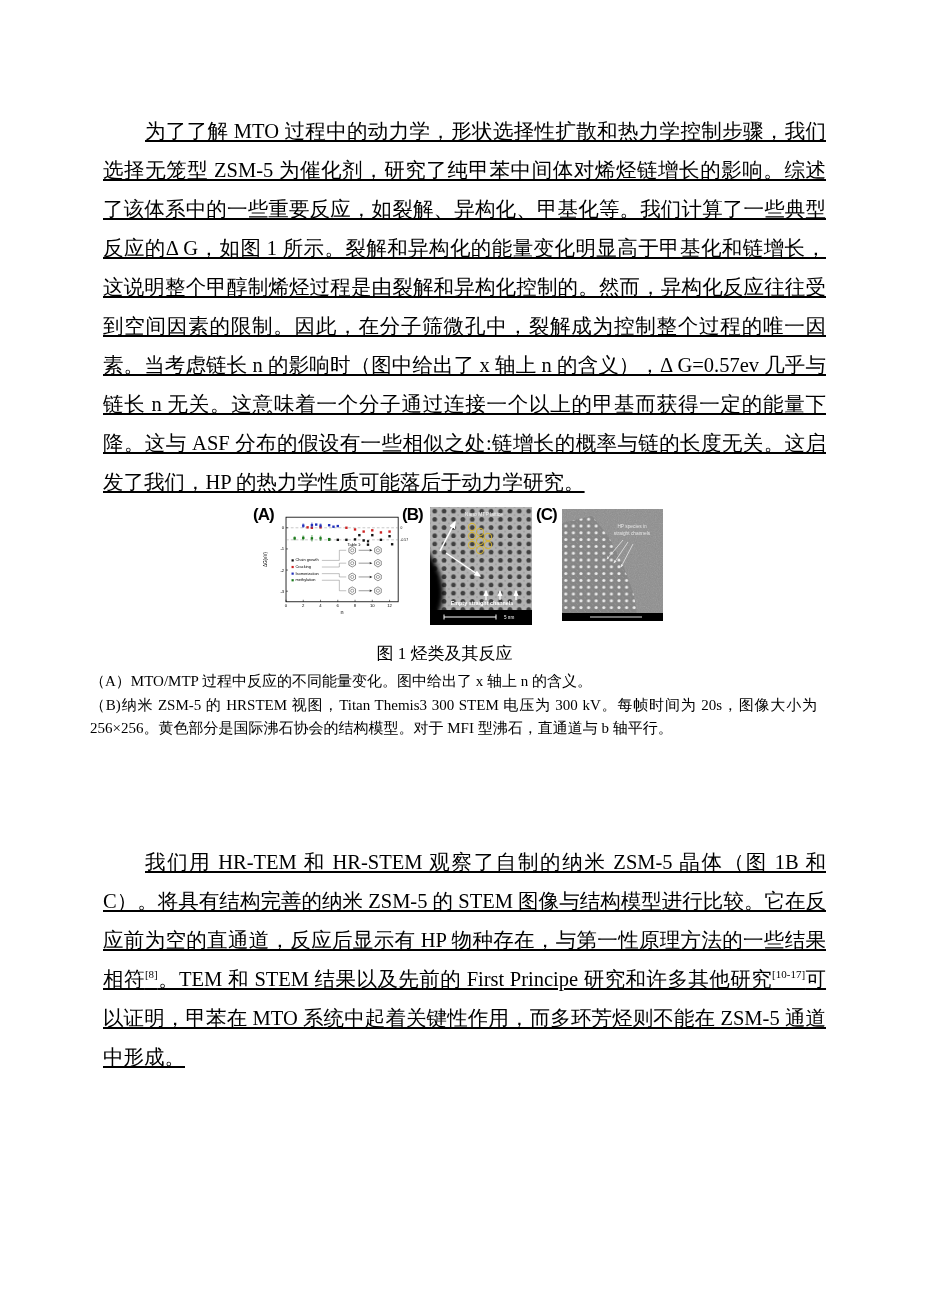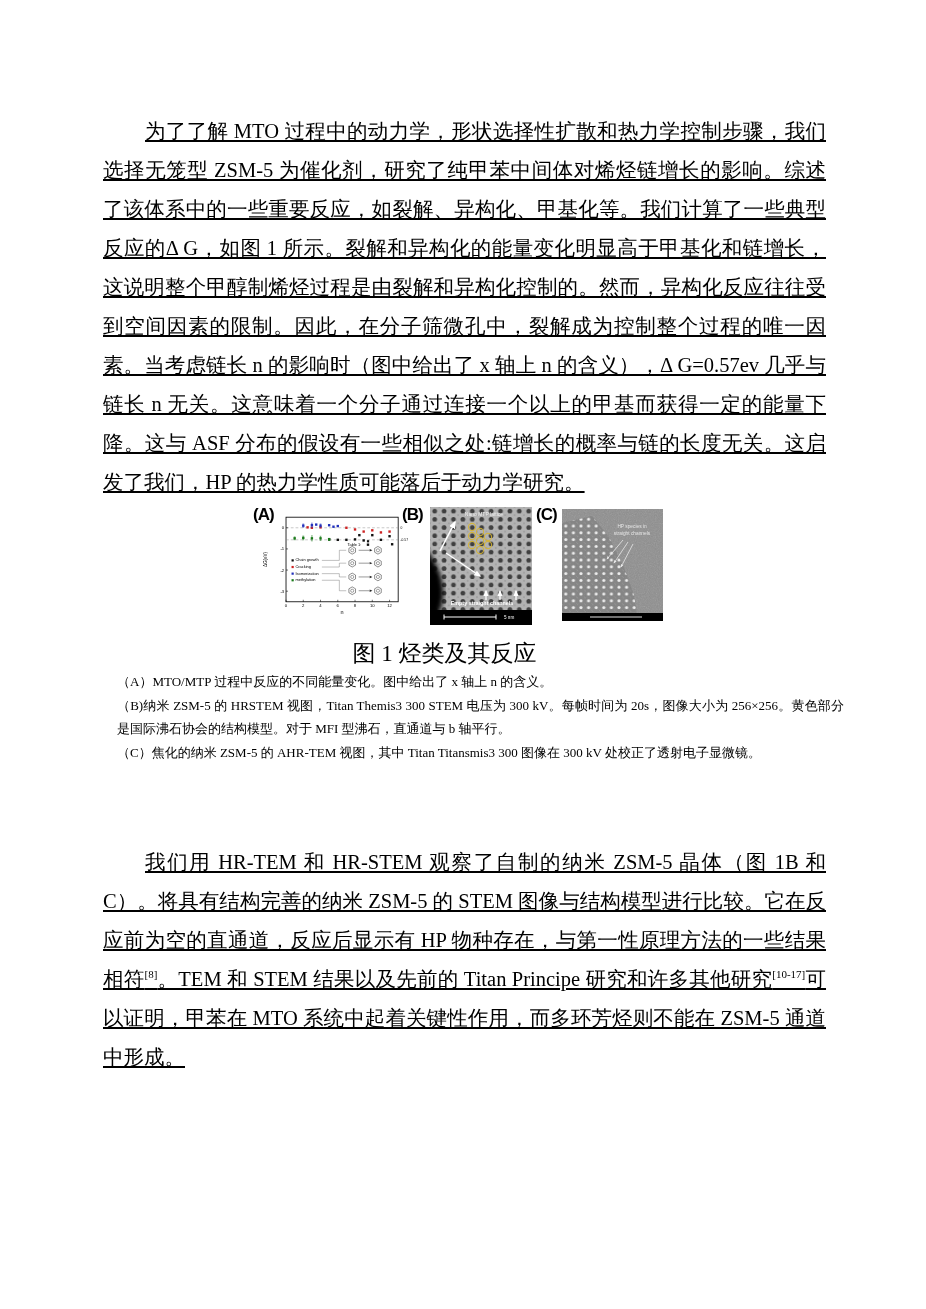--- a/index.html
+++ b/index.html
@@ -9,22 +9,22 @@
             font-family:"Liberation Serif","DejaVu Serif",serif;text-decoration:underline;}
   .indent{text-indent:2.05em;}
   sup.cite{font-size:11px;line-height:0;vertical-align:super;}
   #p1{position:absolute;top:112px;left:103px;width:723px;}
   .figure-row{position:absolute;top:502px;left:244px;width:440px;height:134px;}
   .plabel{position:absolute;top:3px;font:bold 17px "Liberation Sans","DejaVu Sans",sans-serif;
           letter-spacing:-1px;color:#000;}
   .figure-row svg{position:absolute;}
   .temImg{filter:blur(.3px);}
   .cap-title{position:absolute;top:644px;left:0;width:889px;text-align:center;
-             font-size:23px;line-height:20px;}
-  .cap-body{position:absolute;top:670px;left:117px;width:727px;font-size:13px;line-height:23.5px;}
+             font-size:17px;line-height:20px;}
+  .cap-body{position:absolute;top:670px;left:90px;width:727px;font-size:15px;line-height:23.5px;}
   .cap-body p{margin:0;text-align:justify;}
   #body2{position:absolute;top:843px;left:103px;width:723px;}
 </style>
 </head>
 <body>
 
 <div class="page">
 
   <p id="p1" class="body-par indent">为了了解 MTO 过程中的动力学，形状选择性扩散和热力学控制步骤，我们选择无笼型 ZSM-5 为催化剂，研究了纯甲苯中间体对烯烃链增长的影响。综述了该体系中的一些重要反应，如裂解、异构化、甲基化等。我们计算了一些典型反应的Δ G，如图 1 所示。裂解和异构化的能量变化明显高于甲基化和链增长，这说明整个甲醇制烯烃过程是由裂解和异构化控制的。然而，异构化反应往往受到空间因素的限制。因此，在分子筛微孔中，裂解成为控制整个过程的唯一因素。当考虑链长 n 的影响时（图中给出了 x 轴上 n 的含义），Δ G=0.57ev 几乎与链长 n 无关。这意味着一个分子通过连接一个以上的甲基而获得一定的能量下降。这与 ASF 分布的假设有一些相似之处:链增长的概率与链的长度无关。这启发了我们，HP 的热力学性质可能落后于动力学研究。</p>
 
@@ -246,20 +246,19 @@
       <rect y="104" width="101" height="8" fill="#000"></rect>
       <line x1="28" y1="108" x2="80" y2="108" stroke="#fff" stroke-width="0.9"></line>
     </svg>
   </div>
 
   <div class="cap-title">图 1 烃类及其反应</div>
 
   <div class="cap-body">
     <p>（A）MTO/MTP 过程中反应的不同能量变化。图中给出了 x 轴上 n 的含义。</p>
     <p>（B)纳米 ZSM-5 的 HRSTEM 视图，Titan Themis3 300 STEM 电压为 300 kV。每帧时间为 20s，图像大小为 256×256。黄色部分是国际沸石协会的结构模型。对于 MFI 型沸石，直通道与 b 轴平行。</p>
-    <p>（C）焦化的纳米 ZSM-5 的 AHR-TEM 视图，其中 Titan Titansmis3 300 图像在 300 kV 处校正了透射电子显微镜。</p>
   </div>
 
   <div id="body2">
-    <p class="body-par indent"><span>我们用 HR-TEM 和 HR-STEM 观察了自制的纳米 ZSM-5 晶体（图 1B 和 C）。将具有结构完善的纳米 ZSM-5 的 STEM 图像与结构模型进行比较。它在反应前为空的直通道，反应后显示有 HP 物种存在，与第一性原理方法的一些结果相符</span><sup class="cite">[8]</sup><span>。TEM 和 STEM 结果以及先前的 Titan Principe 研究和许多其他研究</span><sup class="cite">[10-17]</sup><span>可以证明，甲苯在 MTO 系统中起着关键性作用，而多环芳烃则不能在 ZSM-5 通道中形成。</span></p>
+    <p class="body-par indent"><span>我们用 HR-TEM 和 HR-STEM 观察了自制的纳米 ZSM-5 晶体（图 1B 和 C）。将具有结构完善的纳米 ZSM-5 的 STEM 图像与结构模型进行比较。它在反应前为空的直通道，反应后显示有 HP 物种存在，与第一性原理方法的一些结果相符</span><sup class="cite">[8]</sup><span>。TEM 和 STEM 结果以及先前的 First Principe 研究和许多其他研究</span><sup class="cite">[10-17]</sup><span>可以证明，甲苯在 MTO 系统中起着关键性作用，而多环芳烃则不能在 ZSM-5 通道中形成。</span></p>
   </div>
 
 </div>
 
 </body></html>

